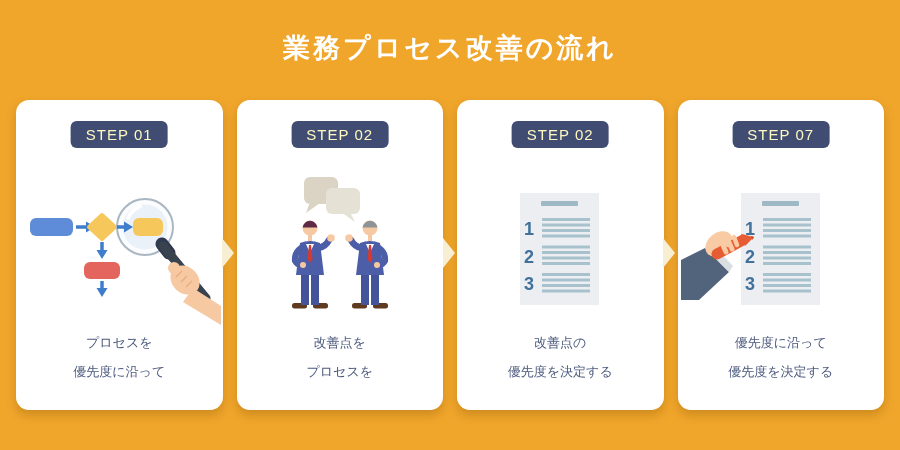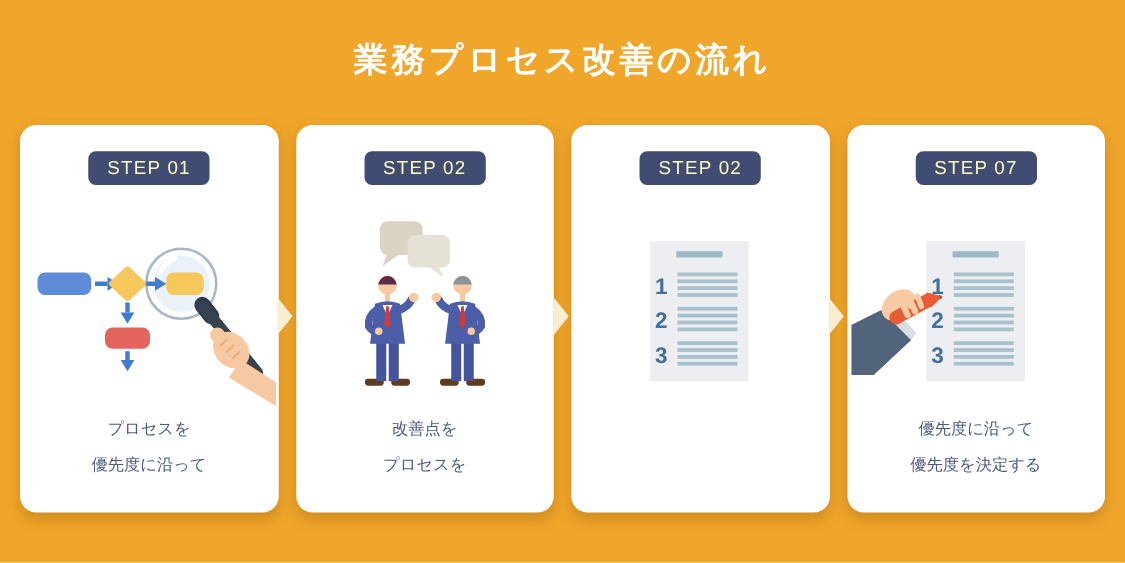--- a/index.html
+++ b/index.html
@@ -155,20 +155,24 @@
           <rect x="82" y="91" width="48" height="3" fill="#A7C1CD"></rect>
           <rect x="82" y="96.5" width="48" height="3" fill="#A7C1CD"></rect>
           <rect x="82" y="102" width="48" height="3" fill="#A7C1CD"></rect>
           <text class="doc-num" x="69" y="130" text-anchor="middle">3</text>
           <rect x="82" y="113" width="48" height="3" fill="#A7C1CD"></rect>
           <rect x="82" y="118.5" width="48" height="3" fill="#A7C1CD"></rect>
           <rect x="82" y="124" width="48" height="3" fill="#A7C1CD"></rect>
           <rect x="82" y="129.5" width="48" height="3" fill="#A7C1CD"></rect>
         </g>
       </svg>
+      <div class="caption">
+        <div>改善点の</div>
+        <div>優先度を決定する</div>
+      </div>
     </div>
 
     <div class="card">
       <div class="badge">STEP 07</div>
       <svg class="illu cx" width="200" height="170" viewBox="0 0 200 170">
         <g>
           <rect x="60" y="33" width="79" height="112" fill="#ECEEF1"></rect>
           <rect x="81" y="41" width="37" height="5" rx="1" fill="#9EB8C6"></rect>
           <text class="doc-num" x="69" y="75" text-anchor="middle">1</text>
           <rect x="82" y="58" width="48" height="3" fill="#A7C1CD"></rect>

